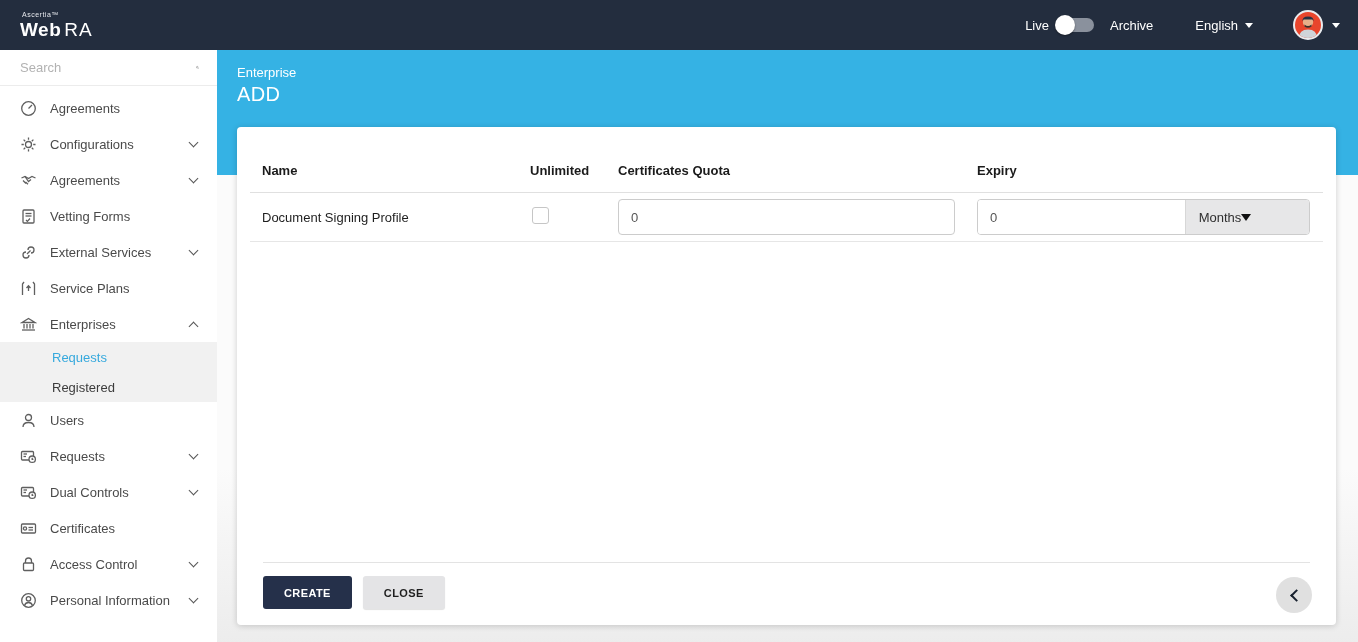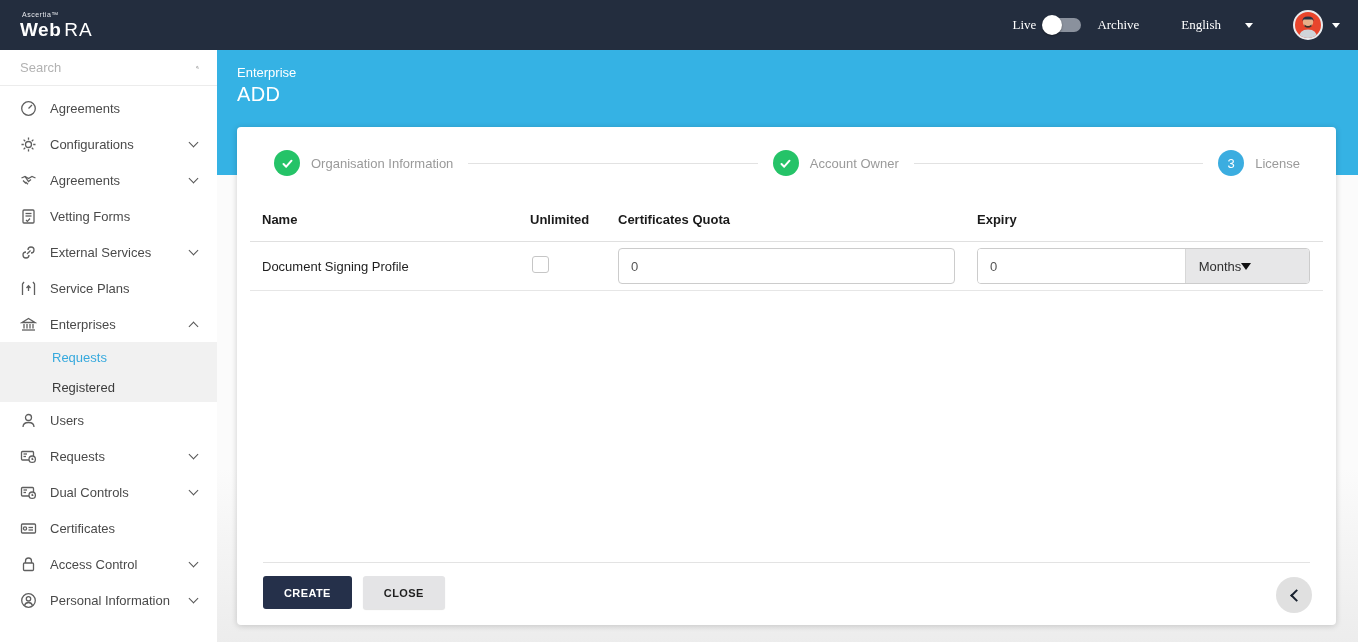--- a/index.html
+++ b/index.html
@@ -4,25 +4,25 @@
 <style>
   * { margin:0; padding:0; box-sizing:border-box; }
   html,body { width:1358px; height:642px; overflow:hidden; font-family:"Liberation Sans", sans-serif; background:#f4f4f4; }
 
   
   .navbar { height:50px; background:#232d3e; display:flex; align-items:center; justify-content:space-between; padding:0 18px 0 20px; }
   .brand { color:#fff; line-height:1; }
   .brand-top { font-size:7px; letter-spacing:.5px; color:#e7e9ee; margin-left:2px; margin-bottom:2px; }
   .brand-main { font-size:19px; font-weight:700; letter-spacing:.5px; }
   .brand-main .ra { font-weight:400; margin-left:3px; letter-spacing:1px; }
-  .nav-right { display:flex; align-items:center; color:#fff; font-size:13px;font-family:Liberation Serif, serif; }
+  .nav-right { display:flex; align-items:center; color:#fff; font-size:13px; }
   .toggle { width:36px; height:14px; background:#8a919d; border-radius:8px; position:relative; margin:0 16px 0 9px; cursor:pointer; }
   .toggle .knob { position:absolute; left:-3px; top:-3px; width:20px; height:20px; border-radius:50%; background:#fff; box-shadow:0 1px 2px rgba(0,0,0,.4); }
   .nav-archive { margin-right:42px; }
-  .nav-lang { display:flex; align-items:center; gap:24px; margin-right:40px; cursor:pointer;justify-content:center; }
+  .nav-lang { display:flex; align-items:center; gap:7px; margin-right:40px; cursor:pointer;justify-content:center; }
   .caret-down { width:0; height:0; border-left:4px solid transparent; border-right:4px solid transparent; border-top:5px solid #fff; display:inline-block; }
   .avatar-wrap { display:flex; align-items:center; gap:9px; cursor:pointer; }
   .avatar { width:30px; height:30px; border-radius:50%; background:#e8452c; border:2px solid #e9ebee; display:flex; align-items:flex-end; justify-content:center; overflow:hidden; }
 
   
   .app { display:flex; height:597px; }
 
   
   .sidebar { width:217px; background:#fff; display:flex; flex-direction:column; flex-shrink:0; }
   .search-row { height:36px; display:flex; align-items:center; padding:0 18px 0 20px; border-bottom:1px solid #ececec; flex-shrink:0; }
@@ -290,44 +290,20 @@
 
   <main class="main">
     <div class="blue-band"></div>
     <div class="page-head">
       <div class="crumb">Enterprise</div>
       <div class="title">ADD</div>
     </div>
 
     <section class="card">
 
-      <div class="stepper">
-        <div class="step">
-          <span class="step-circle done">
-            <svg width="13" height="13" viewBox="0 0 13 13" fill="none" stroke="#fff" stroke-width="2" stroke-linecap="round" stroke-linejoin="round">
-                <path d="M2.5 7 L5.2 9.7 L10.5 3.7"></path>
-              </svg>
-          </span>
-          <span class="step-label">Organisation Information</span>
-        </div>
-        <div class="connector"></div>
-        <div class="step">
-          <span class="step-circle done">
-            <svg width="13" height="13" viewBox="0 0 13 13" fill="none" stroke="#fff" stroke-width="2" stroke-linecap="round" stroke-linejoin="round">
-                <path d="M2.5 7 L5.2 9.7 L10.5 3.7"></path>
-              </svg>
-          </span>
-          <span class="step-label">Account Owner</span>
-        </div>
-        <div class="connector"></div>
-        <div class="step">
-          <span class="step-circle num">3</span>
-          <span class="step-label">License</span>
-        </div>
-      </div>
 
       <div class="ltable">
         <div class="lrow head">
           <span>Name</span>
           <span>Unlimited</span>
           <span>Certificates Quota</span>
           <span>Expiry</span>
         </div>
         <div class="lrow body">
           <span>Document Signing Profile</span>

